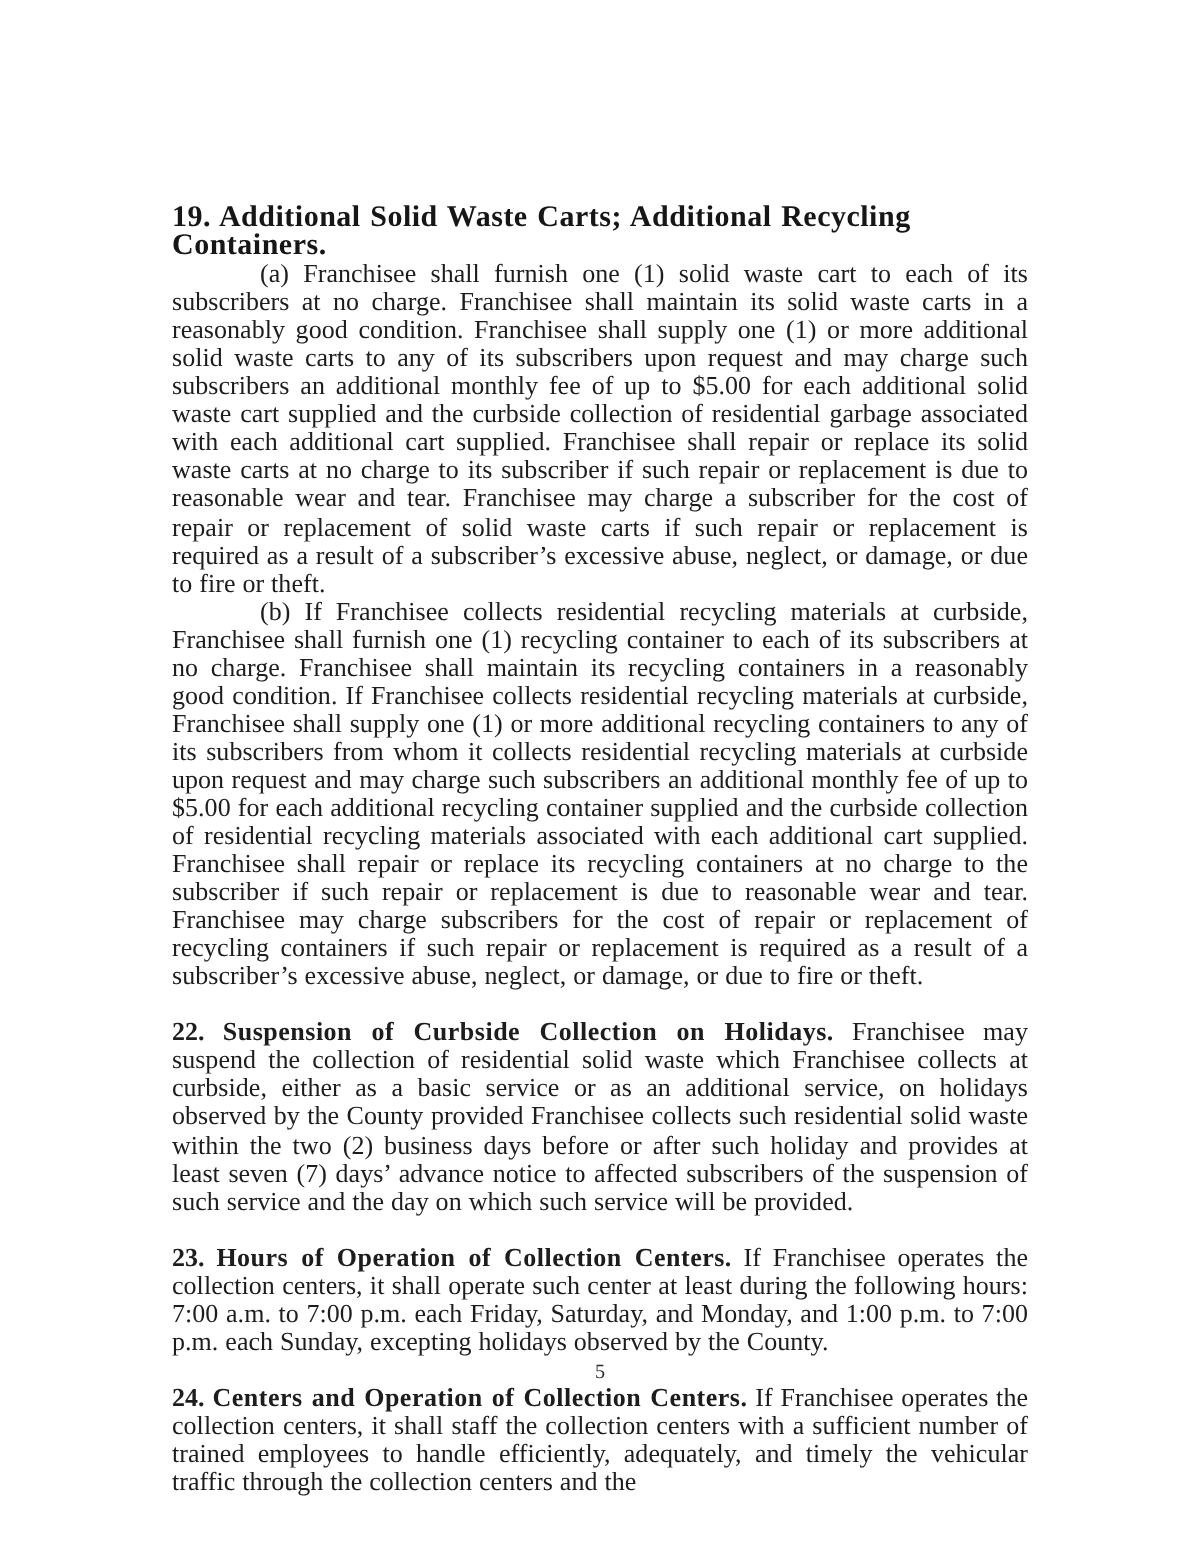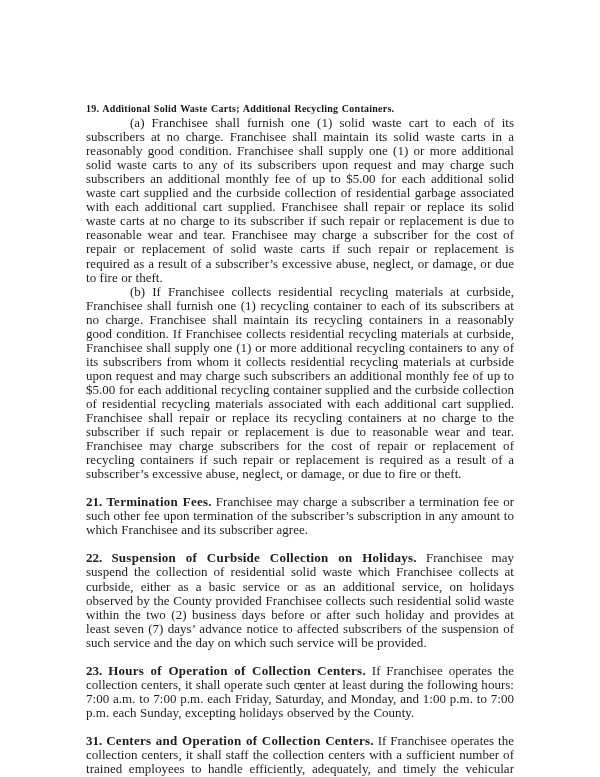--- a/index.html
+++ b/index.html
@@ -56,21 +56,21 @@
     letter-spacing: 0.25px;
     word-spacing: 0.6px;
   }
 
   .sec-num {
     font-weight: bold;
   }
 
   .heading-standalone {
     font-weight: bold;
-    font-size: 10px;
+    font-size: 15px;
     line-height: 14.05px;
     text-align: left;
     letter-spacing: 0.25px;
     word-spacing: 0.8px;
     margin: 0;
     color: #161616;
   }
 
   .page-number {
     position: absolute;
@@ -91,25 +91,24 @@
 
   <div class="text-column">
 
     <p class="heading-standalone">19.  Additional Solid Waste Carts; Additional Recycling Containers.</p>
 
     <p class="para indent">(a) Franchisee shall furnish one (1) solid waste cart to each of its subscribers at no charge. Franchisee shall maintain its solid waste carts in a reasonably good condition. Franchisee shall supply one (1) or more additional solid waste carts to any of its subscribers upon request and may charge such subscribers an additional monthly fee of up to $5.00 for each additional solid waste cart supplied and the curbside collection of residential garbage associated with each additional cart supplied. Franchisee shall repair or replace its solid waste carts at no charge to its subscriber if such repair or replacement is due to reasonable wear and tear. Franchisee may charge a subscriber for the cost of repair or replacement of solid waste carts if such repair or replacement is required as a result of a subscriber’s excessive abuse, neglect, or damage, or due to fire or theft.</p>
 
     <p class="para indent">(b) If Franchisee collects residential recycling materials at curbside, Franchisee shall furnish one (1) recycling container to each of its subscribers at no charge. Franchisee shall maintain its recycling containers in a reasonably good condition. If Franchisee collects residential recycling materials at curbside, Franchisee shall supply one (1) or more additional recycling containers to any of its subscribers from whom it collects residential recycling materials at curbside upon request and may charge such subscribers an additional monthly fee of up to $5.00 for each additional recycling container supplied and the curbside collection of residential recycling materials associated with each additional cart supplied. Franchisee shall repair or replace its recycling containers at no charge to the subscriber if such repair or replacement is due to reasonable wear and tear. Franchisee may charge subscribers for the cost of repair or replacement of recycling containers if such repair or replacement is required as a result of a subscriber’s excessive abuse, neglect, or damage, or due to fire or theft.</p>
 
 
-    <p class="para gap-top"><span class="sec-num">21. </span><span class="sec-title">Termination Fees.</span> <span>Franchisee may charge a subscriber a termination fee or such other fee upon termination of the subscriber’s subscription in any amount to which Franchisee and its subscriber agree.</span></p>
 
     <p class="para gap-top"><span class="sec-num">22. </span><span class="sec-title">Suspension of Curbside Collection on Holidays.</span> <span>Franchisee may suspend the collection of residential solid waste which Franchisee collects at curbside, either as a basic service or as an additional service, on holidays observed by the County provided Franchisee collects such residential solid waste within the two (2) business days before or after such holiday and provides at least seven (7) days’ advance notice to affected subscribers of the suspension of such service and the day on which such service will be provided.</span></p>
 
     <p class="para gap-top"><span class="sec-num">23. </span><span class="sec-title">Hours of Operation of Collection Centers.</span> <span>If Franchisee operates the collection centers, it shall operate such center at least during the following hours: 7:00 a.m. to 7:00 p.m. each Friday, Saturday, and Monday, and 1:00 p.m. to 7:00 p.m. each Sunday, excepting holidays observed by the County.</span></p>
 
-    <p class="para gap-top"><span class="sec-num">31. </span><span class="sec-title">Centers and Operation of Collection Centers.</span> <span>If Franchisee operates the collection centers, it shall staff the collection centers with a sufficient number of trained employees to handle efficiently, adequately, and timely the vehicular traffic through the collection centers and the</span></p>
+    <p class="para gap-top"><span class="sec-num">24. </span><span class="sec-title">Centers and Operation of Collection Centers.</span> <span>If Franchisee operates the collection centers, it shall staff the collection centers with a sufficient number of trained employees to handle efficiently, adequately, and timely the vehicular traffic through the collection centers and the</span></p>
 
   </div>
 
   <div class="page-number">5</div>
 
 </div>
 
 </body></html>

